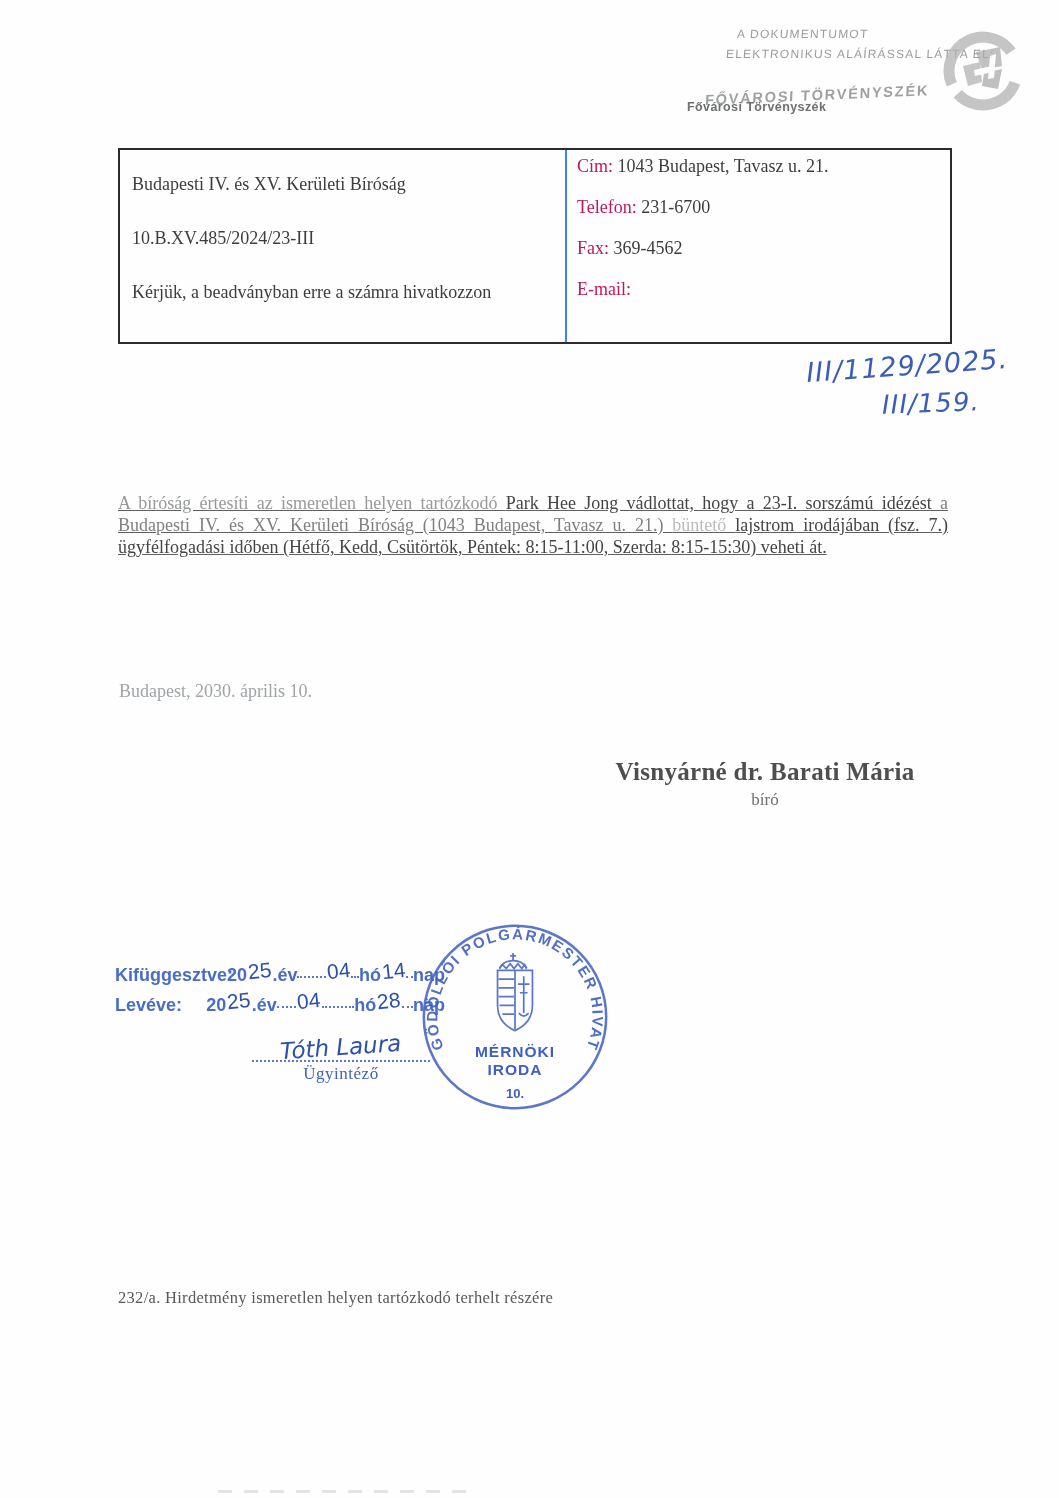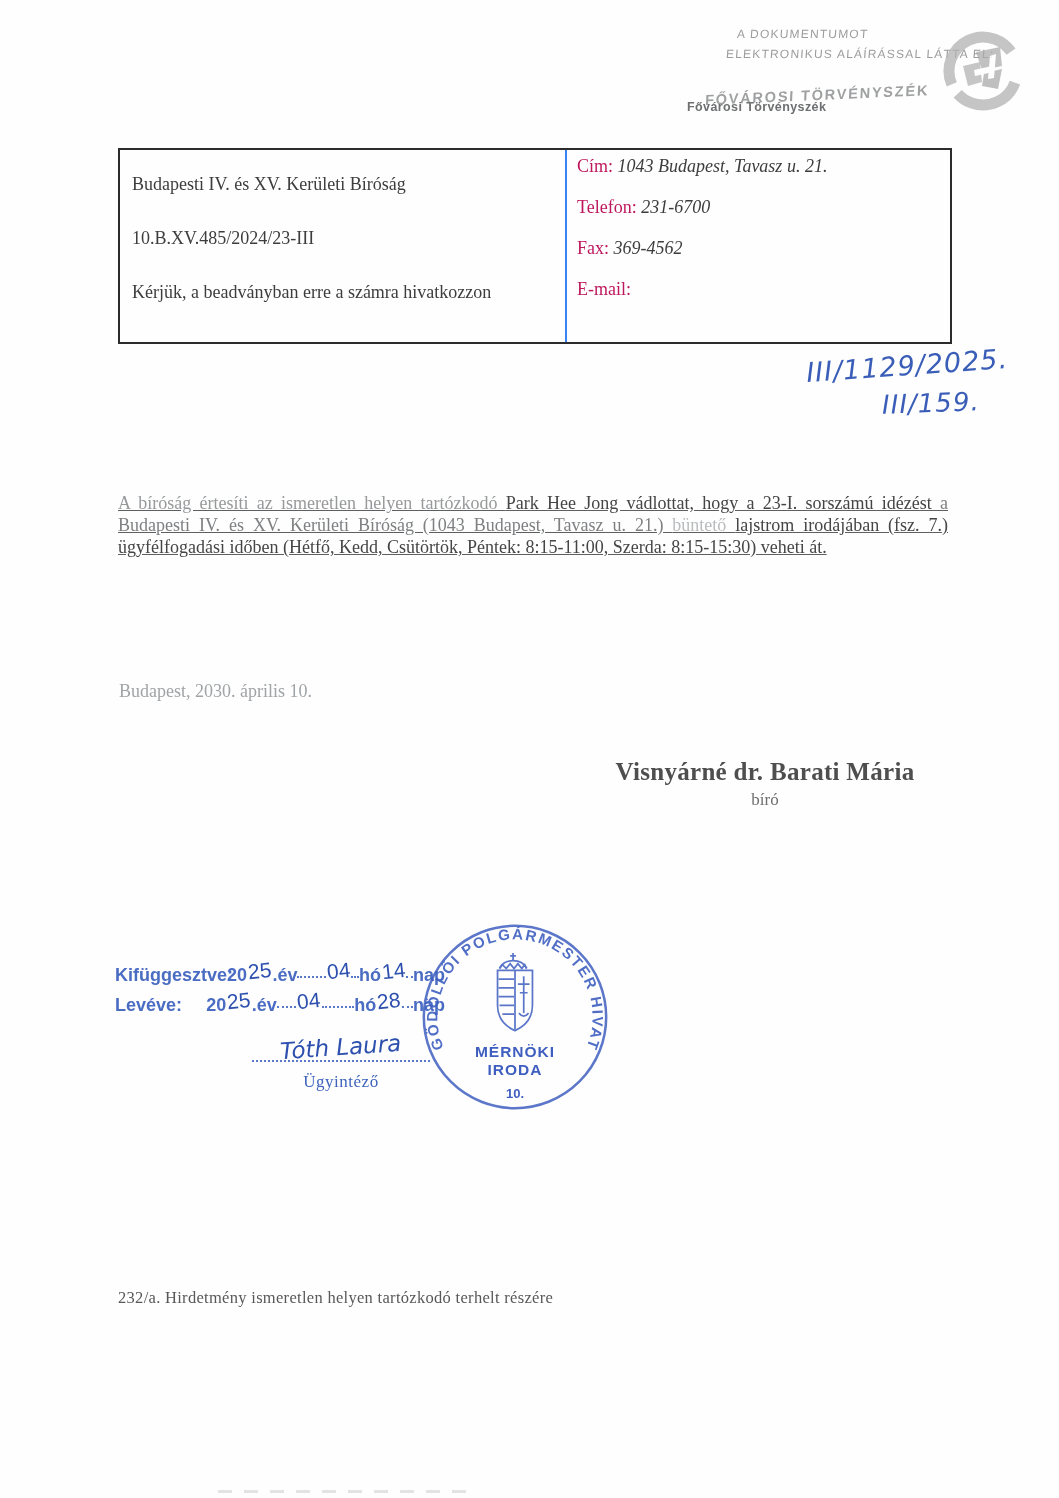--- a/index.html
+++ b/index.html
@@ -17,21 +17,21 @@
   .court-logo{position:absolute;left:938px;top:26px;width:90px;height:90px;opacity:.75;}
 
   
   .hdr-table{position:absolute;left:118px;top:148px;width:830px;height:192px;
              border:2px solid #2c2c2c;display:flex;color:#3d3d3d;}
   .hdr-left{width:447px;border-right:2px solid #3b82f6;padding:24px 10px 0 12px;box-sizing:border-box;}
   .hdr-left .cellline{font-size:18px;margin-bottom:33px;white-space:nowrap;}
   .hdr-right{flex:1;padding:6px 0 0 10px;box-sizing:border-box;}
   .hdr-right .cellline{font-size:18px;margin-bottom:20px;white-space:nowrap;}
   .lbl{font-weight:normal;color:#be185d;}
-  .val{font-style:italic;color:#3d3d3d;}
+  .val{color:#3d3d3d;}
 
   
   .hw{font-style:italic;color:#3a5db8;font-family:"DejaVu Sans",sans-serif;}
   .hw-case1{position:absolute;left:806px;top:350px;font-size:27px;transform:rotate(-4deg);letter-spacing:1px;}
   .hw-case2{position:absolute;left:882px;top:388px;font-size:26px;transform:rotate(-2deg);letter-spacing:1px;}
 
   
   .doc-title{position:absolute;left:0;top:408px;width:1059px;text-align:center;
              font-size:24px;color:#4a4a4a;letter-spacing:.5px;}
   .body-par{position:absolute;left:118px;top:492px;width:830px;font-size:18px;
@@ -51,21 +51,21 @@
   .stampblue{color:#4a6cc3;font-family:"Liberation Sans",sans-serif;}
   .post-stamp{position:absolute;left:115px;top:962px;width:330px;}
   .post-line{display:flex;align-items:baseline;font-weight:bold;font-size:18px;height:30px;white-space:nowrap;}
   .post-label{width:112px;display:inline-block;}
   .leader{display:inline-block;border-bottom:2px dotted #5a79c9;transform:translateY(-3px);}
   .hw-num{display:inline-block;font-size:21px;color:#2d4fae;transform:translateY(-3px) rotate(-6deg);
           font-weight:normal;margin:0 1px;}
   .clerk{position:absolute;left:252px;top:1034px;width:178px;text-align:center;}
   .clerk-name{font-size:23px;color:#2d4fae;transform:rotate(-4deg);display:inline-block;margin-bottom:-2px;}
   .clerk-line{border-bottom:2.5px dotted #5a79c9;width:100%;height:1px;}
-  .clerk-role{font-size:17px;color:#3f63bd;margin-top:10px;font-family:"Liberation Serif",serif;letter-spacing:.5px;}
+  .clerk-role{font-size:17px;color:#3f63bd;margin-top:2px;font-family:"Liberation Serif",serif;letter-spacing:.5px;}
 
   
   .round-stamp{position:absolute;left:418px;top:920px;width:194px;height:194px;}
 
   
   .footnote{position:absolute;left:118px;top:1288px;font-size:16.5px;color:#585858;letter-spacing:.3px;}
   .scan-smudge{position:absolute;left:218px;top:1490px;width:255px;height:3px;
      background:repeating-linear-gradient(90deg,#e3e3e3 0 14px,transparent 14px 26px);}
 </style>
 </head>

